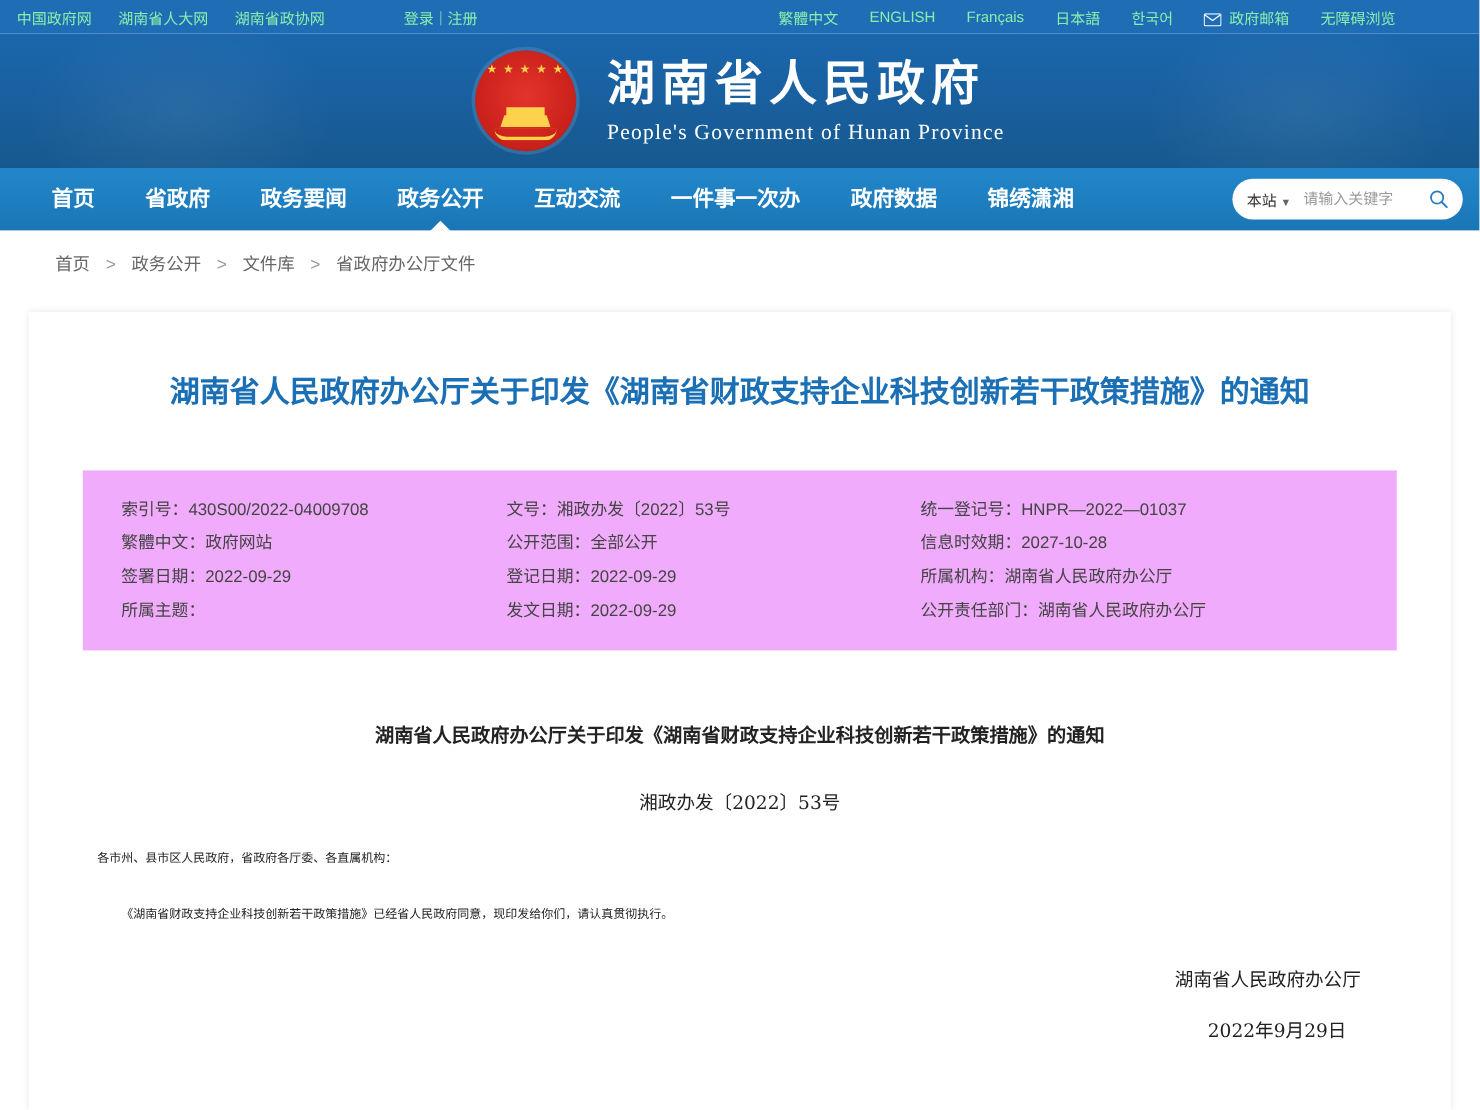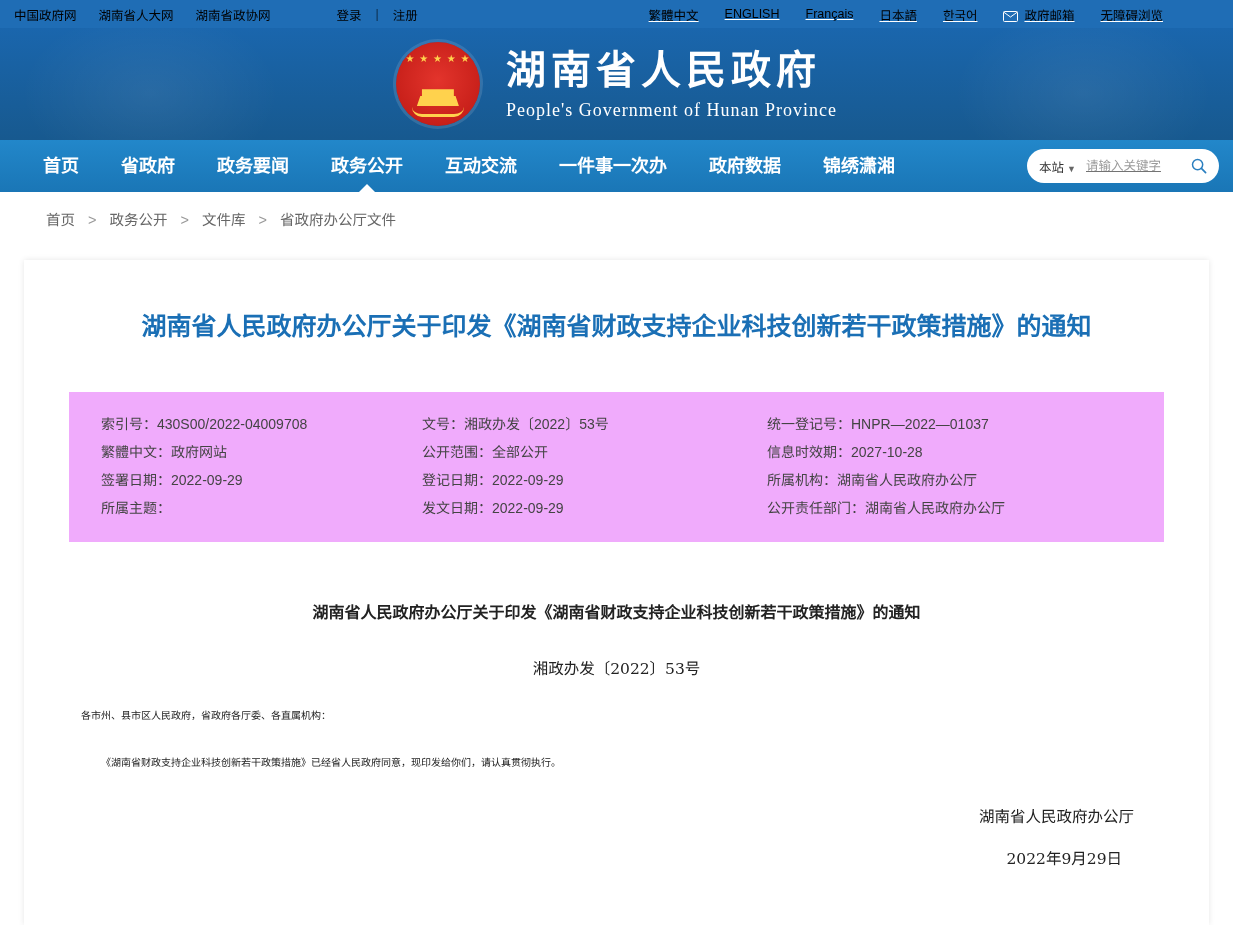--- a/index.html
+++ b/index.html
@@ -15,30 +15,29 @@
     height: 28px;
     background: #1f6db5;
     color: #ffffff;
     display: flex;
     align-items: center;
     font-size: 12.5px;
     padding: 0 14px;
     position: relative;
     z-index: 5;
   }
-  .topbar a, .topbar span { color: #000000; text-decoration: none; }
+  .topbar a, .topbar span { color: #86efac; text-decoration: none; }
   .topbar .left { display: flex; align-items: center; gap: 22px; }
   .topbar .left .sep { opacity: .6; }
   .topbar .right {
     margin-left: auto;
     display: flex; align-items: center; gap: 26px;
     padding-right: 56px;
-    text-decoration: underline;
-  }
-  .topbar .login { display: flex; align-items: center; gap: 14px; margin-left: 44px; }
+  }
+  .topbar .login { display: flex; align-items: center; gap: 4px; margin-left: 44px; }
   .mail-icon { display: inline-block; margin-right: 6px; }
   .mail-icon svg { vertical-align: -2px; }
 
   
   .banner {
     height: 112px;
     background: linear-gradient(180deg, #1a66ad 0%, #17598f 100%);
     position: relative;
     display: flex;
     align-items: center;
@@ -135,21 +134,20 @@
   .search-scope { color: #333; white-space: nowrap; }
   .search-scope .caret { font-size: 9px; margin-left: 3px; color: #666; }
   .search-input {
     border: none; outline: none;
     flex: 1;
     font-size: 12.5px;
     color: #737373;
     margin-left: 8px;
     width: 10px;
     font-family: "Liberation Sans", sans-serif;
-    text-decoration: underline;
   }
   .search-input::placeholder { color: #9a9a9a; }
   .search-btn {
     width: 20px; height: 20px; flex: none;
     display: flex; align-items: center; justify-content: center;
     cursor: pointer;
   }
 
   
   .crumb-wrap { background: #ffffff; margin-left: 12px; }

